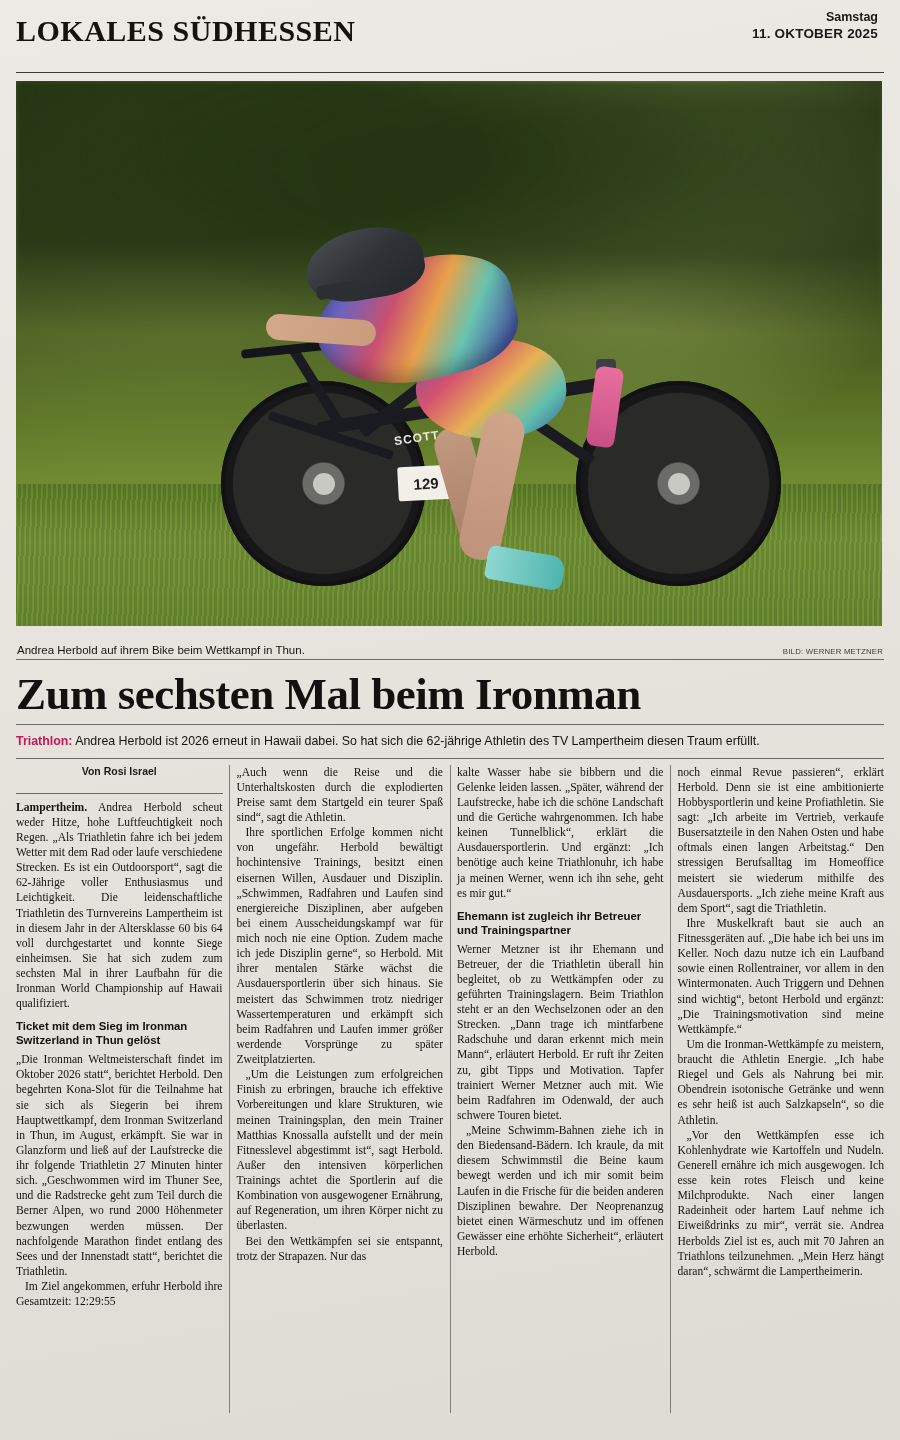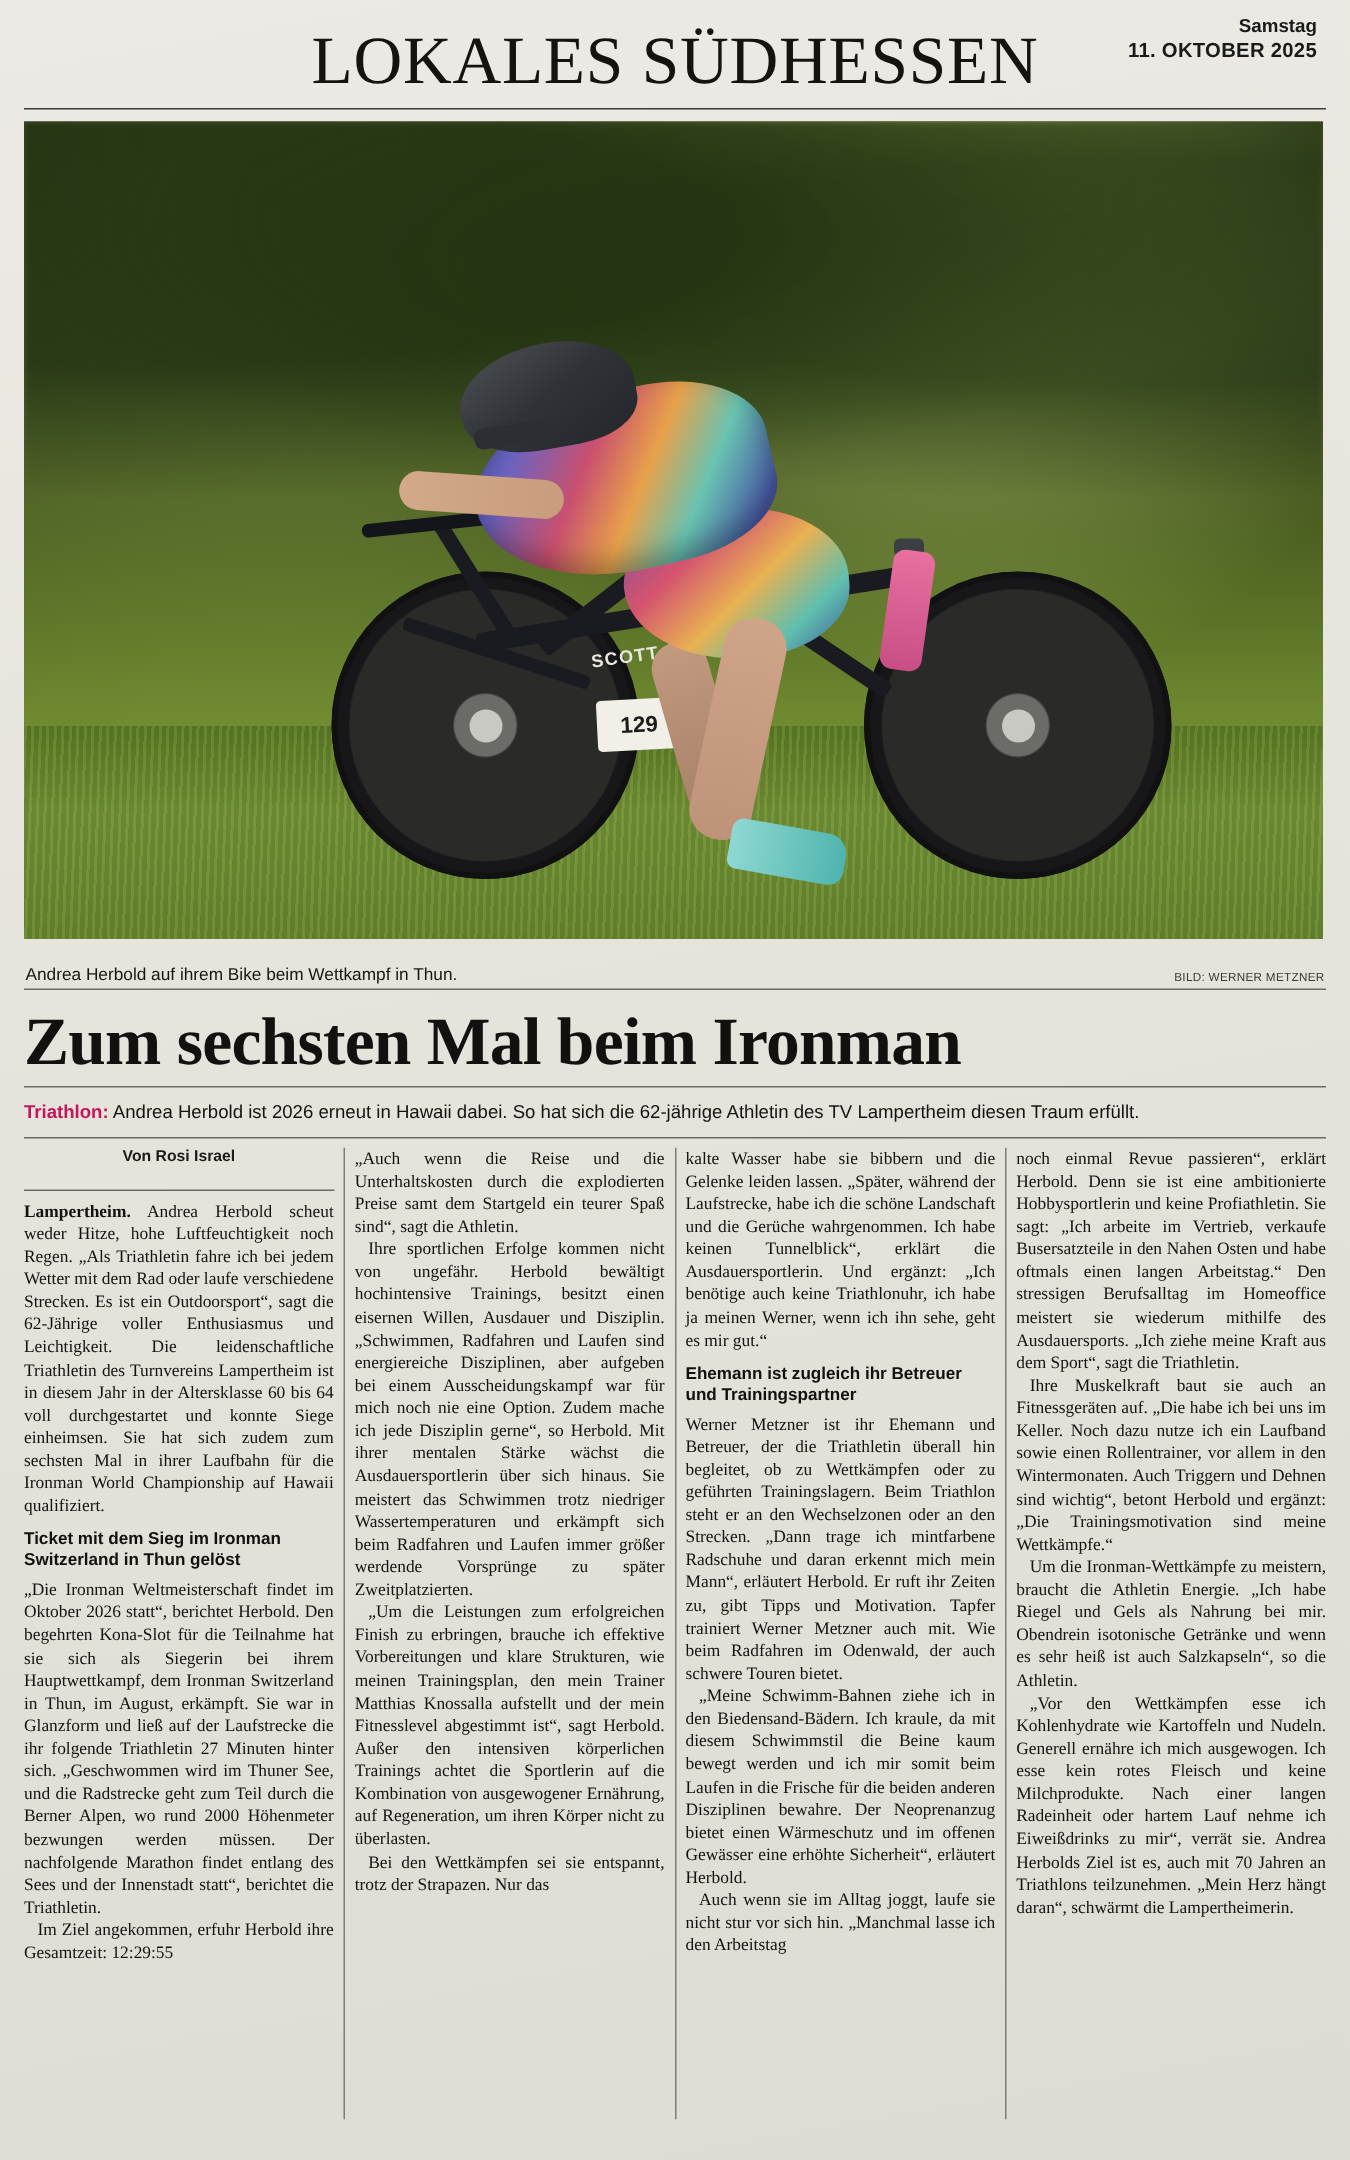--- a/index.html
+++ b/index.html
@@ -18,24 +18,23 @@
     padding:0 16px;
   }
   
   .masthead{
     position:relative;
     height:70px;
     padding-top:8px;
     box-sizing:border-box;
   }
   .masthead-title{
-    text-align:center;
     font-family:"Liberation Serif", serif;
-    font-weight:normal;
-    font-size:45px;
+    font-weight:bold;
+    font-size:30px;
     letter-spacing:0.5px;
     color:#15120f;
     margin:0;
     padding-top:6px;
   }
   .masthead-date{
     position:absolute;
     right:6px;
     top:10px;
     text-align:right;
@@ -338,21 +337,20 @@
       <p class="body-text">Ihre sportlichen Erfolge kommen nicht von ungefähr. Herbold bewältigt hochintensive Trainings, besitzt einen eisernen Willen, Ausdauer und Disziplin. „Schwimmen, Radfahren und Laufen sind energiereiche Disziplinen, aber aufgeben bei einem Ausscheidungskampf war für mich noch nie eine Option. Zudem mache ich jede Disziplin gerne“, so Herbold. Mit ihrer mentalen Stärke wächst die Ausdauersportlerin über sich hinaus. Sie meistert das Schwimmen trotz niedriger Wassertemperaturen und erkämpft sich beim Radfahren und Laufen immer größer werdende Vorsprünge zu später Zweitplatzierten.</p>
       <p class="body-text">„Um die Leistungen zum erfolgreichen Finish zu erbringen, brauche ich effektive Vorbereitungen und klare Strukturen, wie meinen Trainingsplan, den mein Trainer Matthias Knossalla aufstellt und der mein Fitnesslevel abgestimmt ist“, sagt Herbold. Außer den intensiven körperlichen Trainings achtet die Sportlerin auf die Kombination von ausgewogener Ernährung, auf Regeneration, um ihren Körper nicht zu überlasten.</p>
       <p class="body-text">Bei den Wettkämpfen sei sie entspannt, trotz der Strapazen. Nur das</p>
     </div>
 
     <div class="col">
       <p class="body-text">kalte Wasser habe sie bibbern und die Gelenke leiden lassen. „Später, während der Laufstrecke, habe ich die schöne Landschaft und die Gerüche wahrgenommen. Ich habe keinen Tunnelblick“, erklärt die Ausdauersportlerin. Und ergänzt: „Ich benötige auch keine Triathlonuhr, ich habe ja meinen Werner, wenn ich ihn sehe, geht es mir gut.“</p>
       <h3 class="subhead">Ehemann ist zugleich ihr Betreuer und Trainingspartner</h3>
       <p class="body-text">Werner Metzner ist ihr Ehemann und Betreuer, der die Triathletin überall hin begleitet, ob zu Wettkämpfen oder zu geführten Trainingslagern. Beim Triathlon steht er an den Wechselzonen oder an den Strecken. „Dann trage ich mintfarbene Radschuhe und daran erkennt mich mein Mann“, erläutert Herbold. Er ruft ihr Zeiten zu, gibt Tipps und Motivation. Tapfer trainiert Werner Metzner auch mit. Wie beim Radfahren im Odenwald, der auch schwere Touren bietet.</p>
       <p class="body-text">„Meine Schwimm-Bahnen ziehe ich in den Biedensand-Bädern. Ich kraule, da mit diesem Schwimmstil die Beine kaum bewegt werden und ich mir somit beim Laufen in die Frische für die beiden anderen Disziplinen bewahre. Der Neoprenanzug bietet einen Wärmeschutz und im offenen Gewässer eine erhöhte Sicherheit“, erläutert Herbold.</p>
-      <p class="body-text">Auch wenn sie im Alltag joggt, laufe sie nicht stur vor sich hin. „Manchmal lasse ich den Arbeitstag</p>
     </div>
 
     <div class="col">
       <p class="body-text">noch einmal Revue passieren“, erklärt Herbold. Denn sie ist eine ambitionierte Hobbysportlerin und keine Profiathletin. Sie sagt: „Ich arbeite im Vertrieb, verkaufe Busersatzteile in den Nahen Osten und habe oftmals einen langen Arbeitstag.“ Den stressigen Berufsalltag im Homeoffice meistert sie wiederum mithilfe des Ausdauersports. „Ich ziehe meine Kraft aus dem Sport“, sagt die Triathletin.</p>
       <p class="body-text">Ihre Muskelkraft baut sie auch an Fitnessgeräten auf. „Die habe ich bei uns im Keller. Noch dazu nutze ich ein Laufband sowie einen Rollentrainer, vor allem in den Wintermonaten. Auch Triggern und Dehnen sind wichtig“, betont Herbold und ergänzt: „Die Trainingsmotivation sind meine Wettkämpfe.“</p>
       <p class="body-text">Um die Ironman-Wettkämpfe zu meistern, braucht die Athletin Energie. „Ich habe Riegel und Gels als Nahrung bei mir. Obendrein isotonische Getränke und wenn es sehr heiß ist auch Salzkapseln“, so die Athletin.</p>
       <p class="body-text">„Vor den Wettkämpfen esse ich Kohlenhydrate wie Kartoffeln und Nudeln. Generell ernähre ich mich ausgewogen. Ich esse kein rotes Fleisch und keine Milchprodukte. Nach einer langen Radeinheit oder hartem Lauf nehme ich Eiweißdrinks zu mir“, verrät sie. Andrea Herbolds Ziel ist es, auch mit 70 Jahren an Triathlons teilzunehmen. „Mein Herz hängt daran“, schwärmt die Lampertheimerin.</p>
     </div>
 
   </div>

